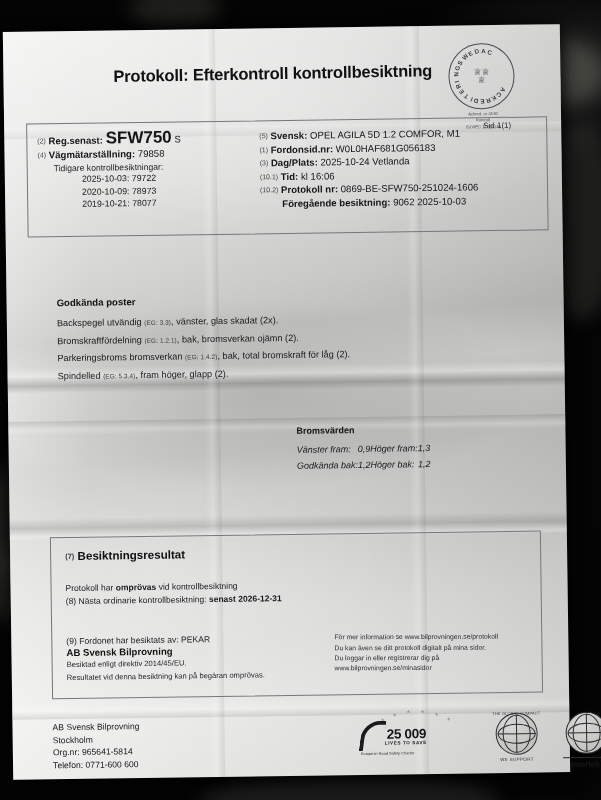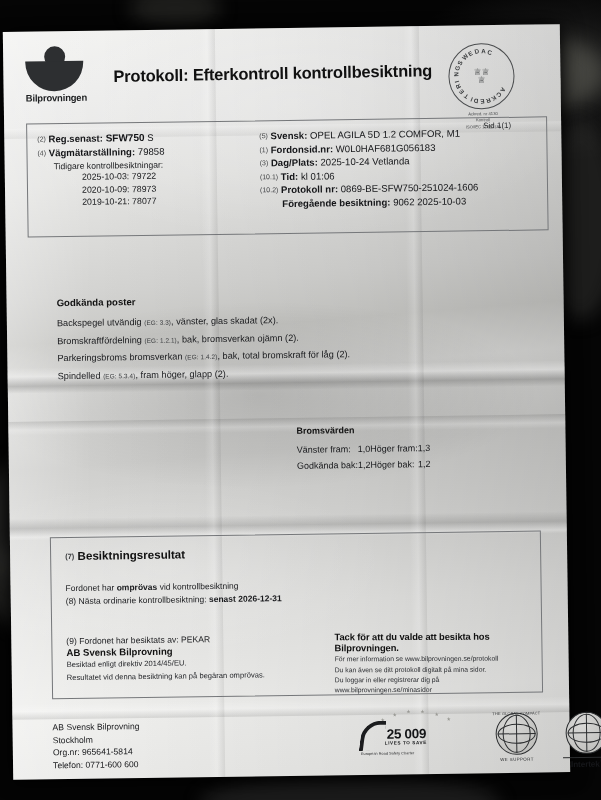--- a/index.html
+++ b/index.html
@@ -87,21 +87,21 @@
   
   .approved{position:absolute;left:50px;top:266px;right:40px;}
   .ap-title{font-size:9.6px;font-weight:700;margin-bottom:7px;color:#111;}
   .ap-row{font-size:9.2px;line-height:16.5px;color:#17181b;}
   .eg{font-size:6.4px;color:#3f4143;letter-spacing:.1px;}
 
   
   .brakes{position:absolute;left:288px;top:398px;}
   .br-title{font-size:9px;font-weight:700;margin-bottom:6px;color:#111;}
   .br-tbl{font-size:9px;line-height:16px;color:#17181b;border-collapse:collapse;}
-  .br-tbl td{padding:0 0 0 0;white-space:nowrap;}
+  .br-tbl td{padding:0 0 0 0;white-space:nowrap;font-style:italic;}
   .br-lbl{padding-right:4px;}
   .br-val{padding-right:30px;}
 
   
   .res-in{position:absolute;inset:0;padding:11px 14px;}
   .res-title{font-size:11.6px;font-weight:700;color:#111;}
   .res-title .num{font-size:7.5px;}
   .res-l{font-size:8.5px;line-height:13px;color:#1a1b1e;}
   .res-block{margin-top:20px;}
   .insp{position:absolute;left:14px;top:98px;width:250px;}
@@ -159,27 +159,20 @@
     <div class="crease c1"></div>
     <div class="crease c2"></div>
     <div class="crease c3"></div>
     <div class="crease c4"></div>
     <div class="vcrease v1"></div>
     <div class="vcrease v2"></div>
 
     <div class="sheet-inner">
 
       <div class="hdr">
-        <div class="logo">
-          <div class="logo-mark">
-            <div class="dot"></div>
-              <div class="bowl"></div>
-          </div>
-          <div class="logo-word">Bilprovningen</div>
-        </div>
         <div class="title">Protokoll: Efterkontroll kontrollbesiktning</div>
 
         <div class="seal">
           <div class="seal-ring"></div>
           <div class="seal-txt">
             <span style="transform:rotate(-62deg) translate(0,-29px)">S</span>
             <span style="transform:rotate(-46deg) translate(0,-29px)">W</span>
             <span style="transform:rotate(-30deg) translate(0,-29px)">E</span>
             <span style="transform:rotate(-15deg) translate(0,-29px)">D</span>
             <span style="transform:rotate(0deg) translate(0,-29px)">A</span>
@@ -207,21 +200,21 @@
         </div>
         <div class="sid">Sid 1(1)</div>
       </div>
 
       <div class="box box-top">
         <div class="fields">
           <div class="col-l">
             <div class="fl">
               <span class="num">(2)</span>
               <b>Reg.senast:</b>
-              <b style="font-size:10px">SFW750</b>
+              <b style="font-size:17px">SFW750</b>
               <span>S</span>
             </div>
             <div class="fl">
               <span class="num">(4)</span>
               <b>Vägmätarställning:</b>
               <span>79858</span>
             </div>
             <div class="sub-head">Tidigare kontrollbesiktningar:</div>
             <div class="hist">
               <span>2025-10-03</span>: <span>79722</span>
@@ -246,21 +239,21 @@
               <span>W0L0HAF681G056183</span>
             </div>
             <div class="fl">
               <span class="num">(3)</span>
               <b>Dag/Plats:</b>
               <span>2025-10-24  Vetlanda</span>
             </div>
             <div class="fl">
               <span class="num">(10.1)</span>
               <b>Tid:</b>
-              <span>kl 01:06</span>
+              <span>kl 16:06</span>
             </div>
             <div class="fl">
               <span class="num">(10.2)</span>
               <b>Protokoll nr:</b>
               <span>0869-BE-SFW750-251024-1606</span>
             </div>
             <div class="fl" style="margin-left:22px">
               <b>Föregående besiktning:</b>
               <span>9062 2025-10-03</span>
             </div>
@@ -287,59 +280,58 @@
           <span class="eg">(EG: 5.3.4)</span><span>, fram höger, glapp (2).</span>
         </div>
       </div>
 
       <div class="brakes">
         <div class="br-title">Bromsvärden</div>
         <table class="br-tbl">
           <tbody>
               <tr>
             <td class="br-lbl">Vänster fram:</td>
-            <td class="br-val">1,0</td>
+            <td class="br-val">0,9</td>
             <td class="br-lbl">Höger fram:</td>
             <td>1,3</td>
           </tr>
           <tr>
             <td class="br-lbl">Godkända bak:</td>
             <td class="br-val">1,2</td>
             <td class="br-lbl">Höger bak:</td>
             <td>1,2</td>
           </tr>
         </tbody>
           </table>
       </div>
 
       <div class="box box-res">
         <div class="res-in">
           <div class="res-title">
             <span class="num">(7)</span> <span>Besiktningsresultat</span>
           </div>
           <div class="res-block">
             <div class="res-l">
-              <span>Fordonet har </span><b>omprövas</b><span> vid kontrollbesiktning</span>
+              <span>Protokoll har </span><b>omprövas</b><span> vid kontrollbesiktning</span>
             </div>
             <div class="res-l">
               <span>(8)</span> <span>Nästa ordinarie kontrollbesiktning: </span><b>senast 2026-12-31</b>
             </div>
           </div>
 
           <div class="insp">
             <div class="insp-l1">
               <span>(9)</span> <span>Fordonet har besiktats av: PEKAR</span>
             </div>
             <div class="insp-l2">AB Svensk Bilprovning</div>
             <div class="insp-l3">Besiktad enligt direktiv 2014/45/EU.</div>
             <div class="insp-l3">Resultatet vid denna besiktning kan på begäran omprövas.</div>
           </div>
 
           <div class="thanks">
-            <div class="th-1">Tack för att du valde att besikta hos Bilprovningen.</div>
             <div class="th-2">För mer information se www.bilprovningen.se/protokoll</div>
             <div class="th-2">Du kan även se ditt protokoll digitalt på mina sidor.</div>
             <div class="th-2">Du loggar in eller registrerar dig på www.bilprovningen.se/minasidor</div>
           </div>
         </div>
       </div>
 
       <div class="footer">
         <div class="ft-l">AB Svensk Bilprovning</div>
         <div class="ft-l">Stockholm</div>

